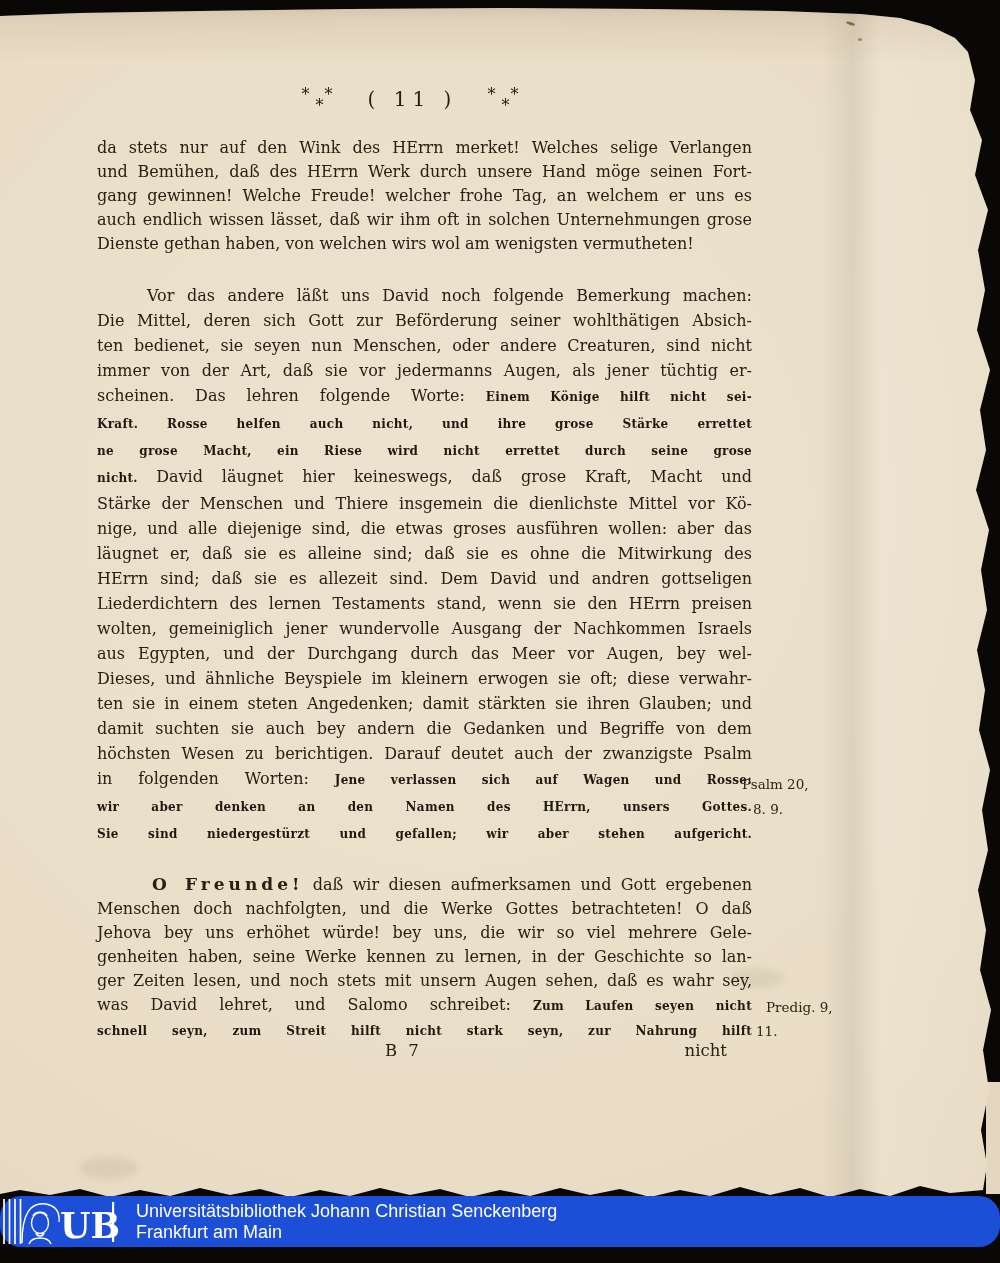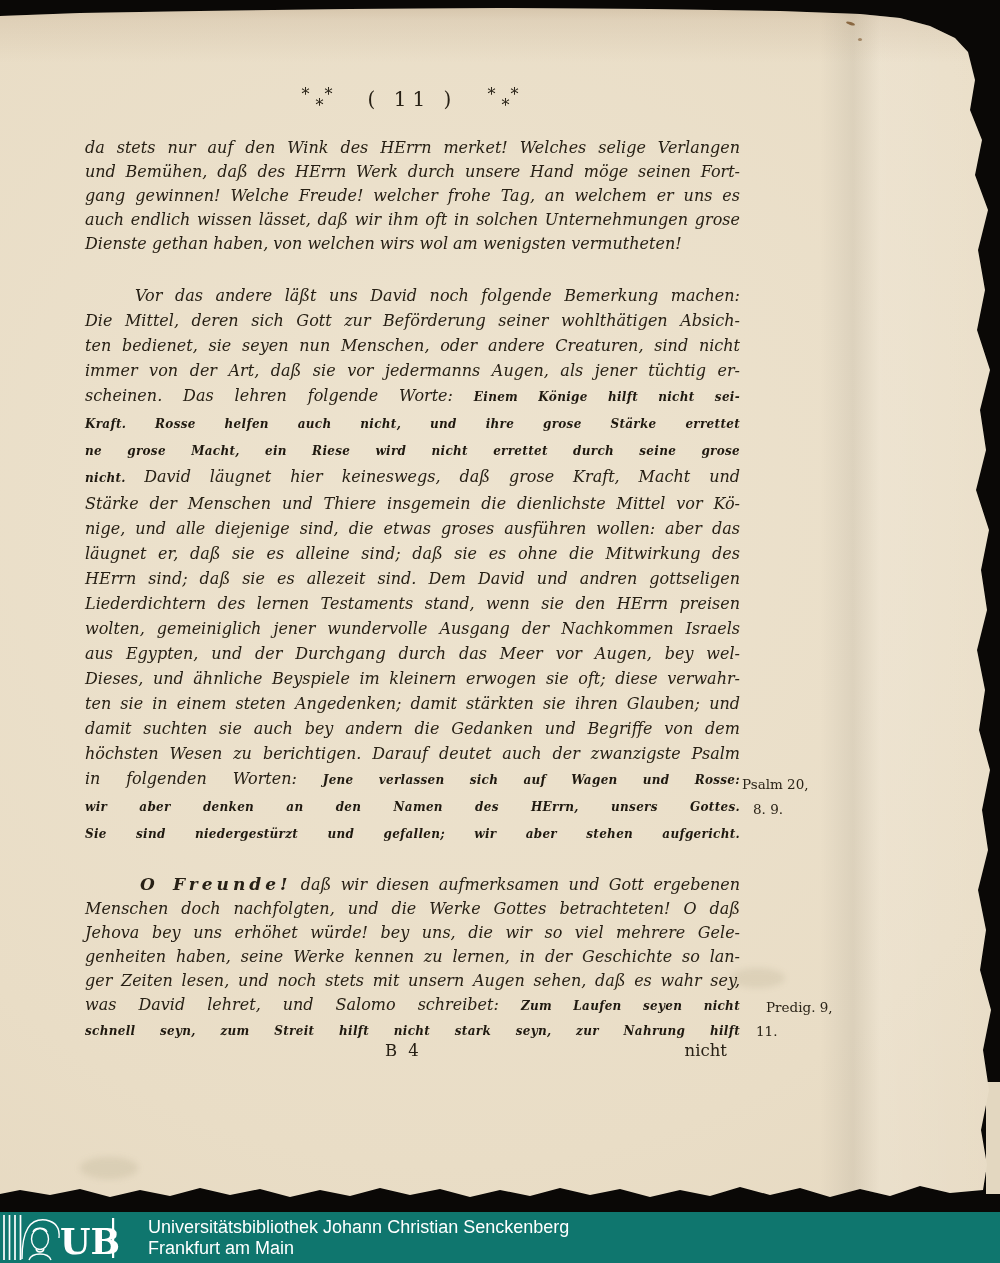--- a/index.html
+++ b/index.html
@@ -50,21 +50,21 @@
 
   .pheader{
     position:absolute; top:86px; left:0; width:100%;
     display:flex; justify-content:center; align-items:flex-start; gap:30px;
   }
   .orn{display:flex; flex-direction:column; align-items:center; margin-top:3px;
        font-size:16px; line-height:11px; color:#272015;}
   .orn .top{letter-spacing:5px;}
   .pagenum{font-size:20px; letter-spacing:6px; line-height:26px;}
 
-  .para{position:absolute; left:0; width:100%;font-style:italic;}
+  .para{position:absolute; left:12px; width:100%;}
   #para1{top:136px;}
   #para2{top:283px;}
   #para3{top:872px;}
   .tline{
     font-size:16px; line-height:25px;
     text-align:justify; text-align-last:justify;
     white-space:normal;
   }
   #para1 .tline, #para3 .tline{line-height:24px;text-align:center;}
   .tline.nojust{text-align:left; text-align-last:left;}
@@ -76,27 +76,27 @@
   .mn1{left:753px; top:801px;}
   .mn2{left:766px; top:999px;}
   .mn3{left:756px; top:1023px;}
 
   .sigrow{position:absolute; left:85px; top:1041px; width:655px; height:26px;
           font-size:16.5px; color:#272015; z-index:3;}
   .sigmark{position:absolute; left:300px; letter-spacing:3px;}
   .catchword{position:absolute; right:13px;}
 
   .banner{
-    position:absolute; left:0; bottom:0; width:100%; height:51px;
-    background:#0f766e; z-index:6;
-    display:flex; align-items:center;
+    position:absolute; left:0; bottom:16px; width:100%; height:51px;
+    background:#1d4ed8; z-index:6;
+    display:flex; align-items:center;border-radius:21px;
   }
   .logo{flex:0 0 auto; display:block;}
   .banner-text{
-    margin-left:28px; color:#ffffff;
+    margin-left:16px; color:#ffffff;
     font-family:"Liberation Sans", sans-serif;
     font-size:18px; line-height:21px; font-weight:normal;
   }
 </style>
 </head>
 <body>
 
 <div class="underpage"></div>
 
 <div class="page">
@@ -156,21 +156,21 @@
       </div>
 
   </div>
 
   <div class="margin-note mn0">Psalm 20,</div>
   <div class="margin-note mn1">8. 9.</div>
   <div class="margin-note mn2">Predig. 9,</div>
   <div class="margin-note mn3">11.</div>
 
   <div class="sigrow">
-    <span class="sigmark">B 4</span>
+    <span class="sigmark">B 7</span>
     <span class="catchword">nicht</span>
   </div>
 
   <div class="speck s1"></div>
   <div class="speck s2"></div>
   <div class="smudge m1"></div>
   <div class="smudge m2"></div>
 </div>
 
 <div class="banner">

